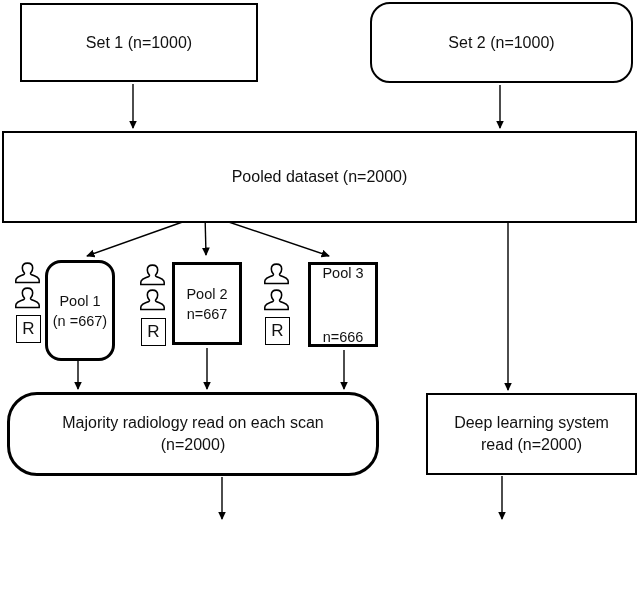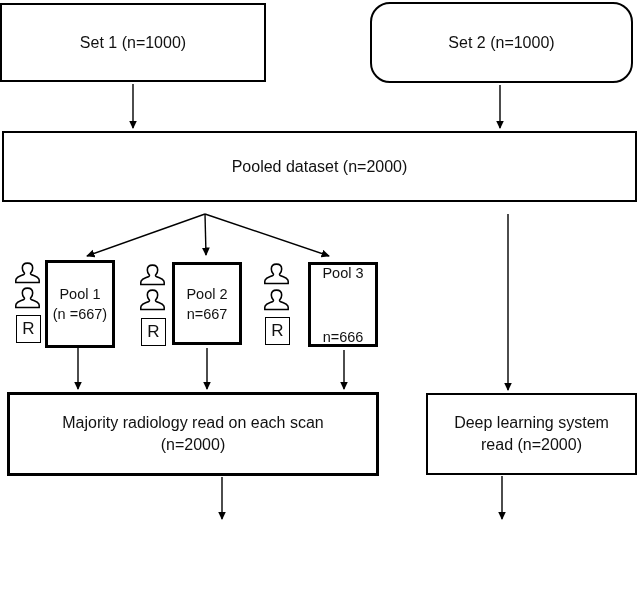--- a/index.html
+++ b/index.html
@@ -18,27 +18,27 @@
     display:flex;
     flex-direction:column;
     align-items:center;
     justify-content:center;
     text-align:center;
     box-sizing:border-box;
     font-size:16px;
     line-height:22px;
   }
   .thick{border-width:3px;}
-  #set1-box{left:0;top:3px;width:266px;height:79px;}
+  #set1-box{left:20px;top:3px;width:238px;height:79px;}
   #set2-box{left:370px;top:2px;width:263px;height:81px;border-radius:20px;}
-  #pooled-box{left:2px;top:131px;width:635px;height:71px;}
-  #pool1-box{left:45px;top:260px;width:70px;height:88px;font-size:14.5px;line-height:20px;}
+  #pooled-box{left:2px;top:131px;width:635px;height:92px;}
+  #pool1-box{left:45px;top:260px;width:70px;height:101px;font-size:14.5px;line-height:20px;border-radius:16px;}
   #pool2-box{left:172px;top:262px;width:70px;height:83px;font-size:14.5px;line-height:20px;align-items:center;}
   #pool3-box{left:308px;top:262px;width:70px;height:85px;font-size:14.5px;line-height:20px;gap:44px;}
-  #majority-box{left:7px;top:392px;width:372px;height:84px;border-width:3px;}
+  #majority-box{left:7px;top:392px;width:372px;height:84px;border-width:3px;border-radius:30px;}
   #deep-box{left:426px;top:393px;width:211px;height:82px;}
   #stat-box{left:2px;top:522px;width:634px;height:83px;border-width:3px;}
   .reader-group{position:absolute;width:30px;}
   .person{position:absolute;width:29px;height:25px;}
   .rbox{
     position:absolute;
     width:25px;height:28px;
     border:1.5px solid #000;
     background:#fff;
     box-sizing:border-box;

